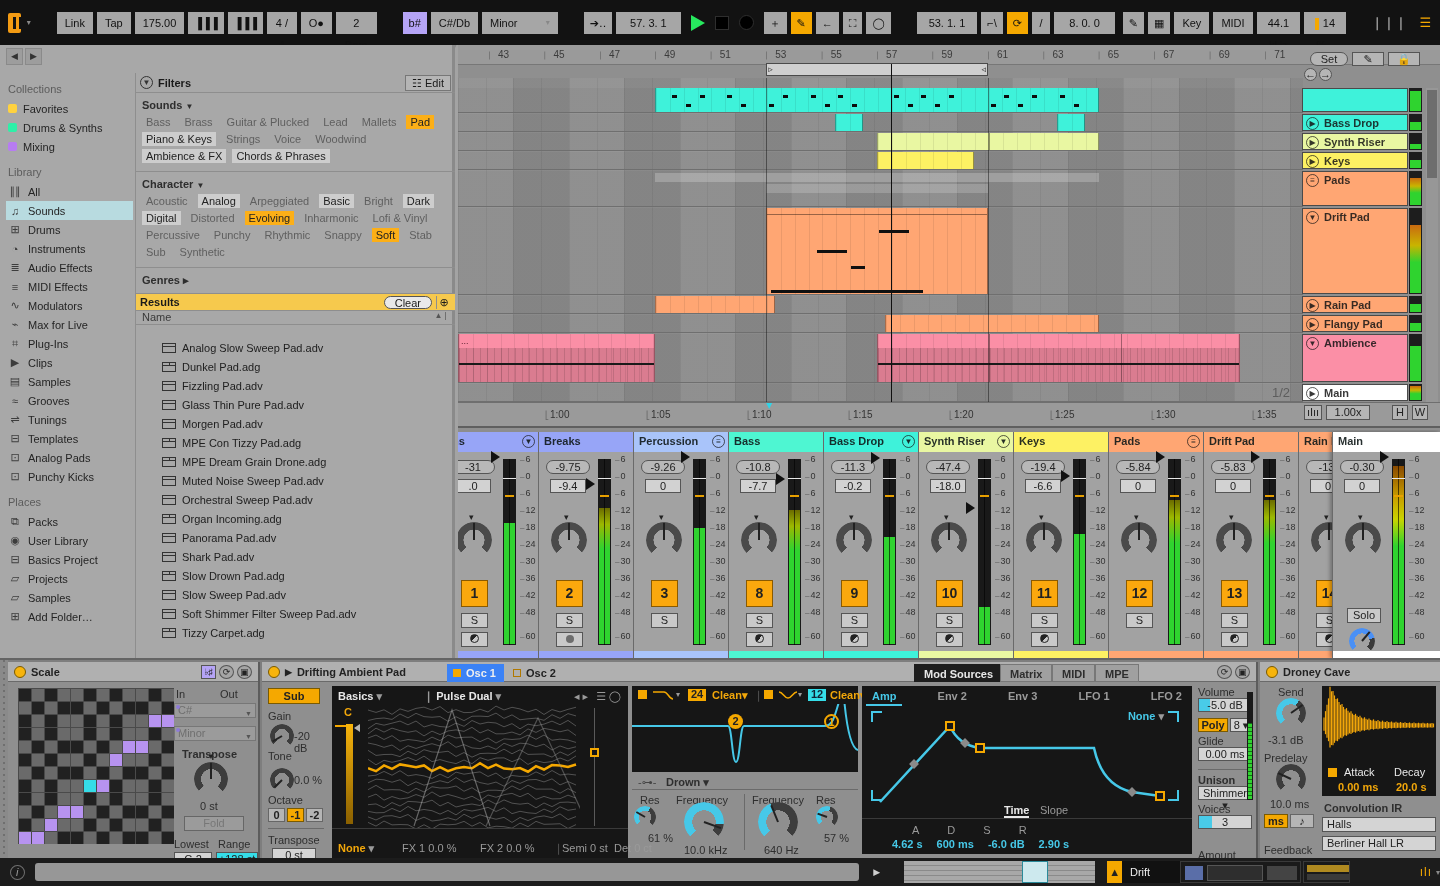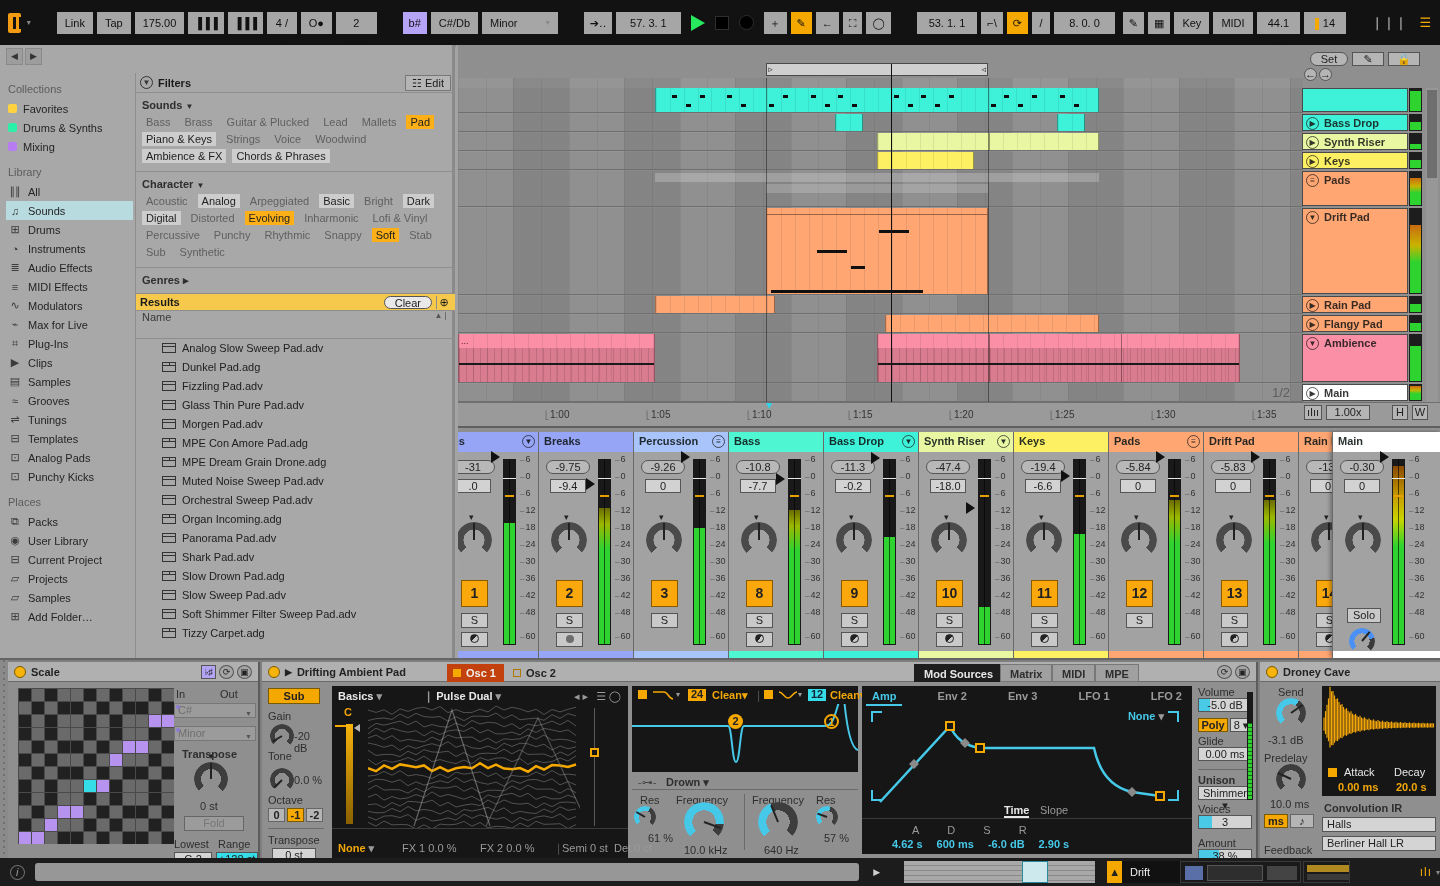--- a/index.html
+++ b/index.html
@@ -45,21 +45,21 @@
   .fsec-hdr { font-weight:bold; color:#2e2e2e; padding:6px 6px 2px 6px; }
   .fsec-hdr .tri { font-size:8px; color:#2e2e2e; }
   .tagwrap { display:flex; flex-wrap:wrap; gap:3px 6px; padding:2px 6px 8px 6px; border-bottom:1px solid #8e8e8e; }
   .tag { padding:1px 4px; color:#5f5f5f; }
   .tag.avail { background:#cdcdcd; color:#222; }
   .tag.sel { background:#fcaf17; color:#222; }
   #genres-row { padding:6px; border-bottom:1px solid #8e8e8e; font-weight:bold; color:#2e2e2e; }
   #results-bar { height:17px; background:#f6c94d; display:flex; align-items:center; padding:0 4px; border-bottom:1px solid #8e8e8e; font-weight:bold; }
   #clear-btn { margin-left:auto; border:1px solid #555; border-radius:8px; background:#e9e9e9; padding:0 10px; height:13px; line-height:12px; font-weight:normal; }
   #plus-btn { width:15px; text-align:center; border-left:1px solid #8e8e8e; margin-left:4px; font-weight:normal; }
-  #name-row { height:28px; display:flex; padding:0 6px; color:#3a3a3a; border-bottom:1px solid #8e8e8e; }
+  #name-row { height:14px; display:flex; padding:0 6px; color:#3a3a3a; border-bottom:1px solid #8e8e8e; }
   #name-sort { margin-left:auto; font-size:8px; color:#555; }
   #rlist { position:absolute; left:0; top:265px; width:320px; height:322px; overflow:hidden; }
   .rrow { display:flex; align-items:center; gap:6px; height:19px; padding-left:26px; color:#202020; }
   .rrow.sel { background:#b8dbe0; }
   .ricon { width:14px; height:10px; border:1px solid #333; position:relative; flex:0 0 14px; background:transparent; }
   .ricon::after { content:""; position:absolute; left:0; top:2px; width:100%; height:1px; background:#333; }
   .ricon.rack::before { content:""; position:absolute; left:6px; top:0; width:1px; height:3px; background:#333; }
   #preview { position:absolute; left:0; top:590px; width:320px; height:22px; background:#9e9e9e; border-top:1px solid #8a8a8a; display:flex; align-items:center; padding:0 4px; gap:4px; }
   #rawbtn { border:1px solid #555; background:#c6c6c6; padding:0 5px; height:15px; line-height:13px; margin-left:auto; }
 
@@ -302,21 +302,21 @@
           <div class="side-item">
             <div class="sicon">⧉</div>
             <div>Packs</div>
           </div>
           <div class="side-item">
             <div class="sicon">◉</div>
             <div>User Library</div>
           </div>
           <div class="side-item">
             <div class="sicon">⊟</div>
-            <div>Current Project</div>
+            <div>Basics Project</div>
           </div>
           <div class="side-item">
             <div class="sicon">▱</div>
             <div>Projects</div>
           </div>
           <div class="side-item">
             <div class="sicon">▱</div>
             <div>Samples</div>
           </div>
           <div class="side-item">
@@ -394,21 +394,21 @@
           <div class="rrow">
             <div class="ricon"></div>
             <div>Glass Thin Pure Pad.adv</div>
           </div>
           <div class="rrow">
             <div class="ricon"></div>
             <div>Morgen Pad.adv</div>
           </div>
           <div class="rrow">
             <div class="ricon rack"></div>
-            <div>MPE Con Amore Pad.adg</div>
+            <div>MPE Con Tizzy Pad.adg</div>
           </div>
           <div class="rrow">
             <div class="ricon rack"></div>
             <div>MPE Dream Grain Drone.adg</div>
           </div>
           <div class="rrow">
             <div class="ricon"></div>
             <div>Muted Noise Sweep Pad.adv</div>
           </div>
           <div class="rrow">
@@ -568,20 +568,37 @@
             <line x1="240" x2="240" y1="5.571494919408232" y2="8.42850508059177" stroke="#555" stroke-width="1"></line>
             <line x1="242" x2="242" y1="5.9118816061551325" y2="8.088118393844868" stroke="#555" stroke-width="1"></line>
             <line x1="244" x2="244" y1="5.401181454006244" y2="8.598818545993755" stroke="#555" stroke-width="1"></line>
           </svg>
         <span id="rawbtn">Raw</span>
       </div>
     </div>
   </div>
 
   <div id="arr"></div>
+  <div id="ruler">
+      <div class="barnum" style="left: 31px;">43</div>
+      <div class="barnum" style="left: 86.44px;">45</div>
+      <div class="barnum" style="left: 141.88px;">47</div>
+      <div class="barnum" style="left: 197.32px;">49</div>
+      <div class="barnum" style="left: 252.76px;">51</div>
+      <div class="barnum" style="left: 308.2px;">53</div>
+      <div class="barnum" style="left: 363.64px;">55</div>
+      <div class="barnum" style="left: 419.08px;">57</div>
+      <div class="barnum" style="left: 474.52px;">59</div>
+      <div class="barnum" style="left: 529.96px;">61</div>
+      <div class="barnum" style="left: 585.4px;">63</div>
+      <div class="barnum" style="left: 640.84px;">65</div>
+      <div class="barnum" style="left: 696.28px;">67</div>
+      <div class="barnum" style="left: 751.72px;">69</div>
+      <div class="barnum" style="left: 807.16px;">71</div>
+    </div>
   <div id="loopbrace" style="left: 766.2px; width: 221.76px;">
       <span class="lb-l">▹</span>
       <span class="lb-r">◃</span>
     </div>
   <div id="lanes">
       <div class="lane" style="top: 10px; height: 25px;">
         <div class="clip" style="left: 197px; width: 444px; height: 24px; background: repeating-linear-gradient(90deg, rgba(0, 0, 0, 0.08) 0px, rgba(0, 0, 0, 0.08) 1px, transparent 1px, transparent 13.86px) rgb(62, 242, 218);">
           <div class="dash" style="left: 16px; top: 7px;"></div>
           <div class="dash" style="left: 30px; top: 16px;"></div>
           <div class="dash" style="left: 43.7px; top: 7px;"></div>
@@ -1261,21 +1278,21 @@
         </div>
         <div style="position: absolute; left: 199px; top: 90px; font-size: 8px; color: rgb(34, 34, 34);">▼</div>
       </div>
 
     <div class="device" style="left:262px;width:996px;">
       <div class="dtitle">
         <span class="act"></span>
         <span style="font-size:9px;">▶</span>
         <span>Drifting Ambient Pad</span>
       </div>
-      <div class="osctab" style="left:185px;background:#c2410c;color:#eee;"><span class="sq" style="background:#f5a800;"></span><span>Osc 1</span></div>
+      <div class="osctab" style="left:185px;background:#3b82f6;color:#eee;"><span class="sq" style="background:#f5a800;"></span><span>Osc 1</span></div>
       <div class="osctab" style="left:245px;color:#222;"><span class="sq" style="border:1px solid #b07800;"></span><span>Osc 2</span></div>
       <div class="modtab sel" style="left:652px;">Mod Sources</div>
       <div class="modtab" style="left:738px;">Matrix</div>
       <div class="modtab" style="left:790px;">MIDI</div>
       <div class="modtab" style="left:833px;">MPE</div>
       <div style="position:absolute;right:6px;top:3px;display:flex;gap:3px;">
         <span class="dico" style="border-radius:50%;">⟳</span>
         <span class="dico" style="border-radius:50%;">▣</span>
       </div>
 
@@ -1449,21 +1466,21 @@
           <span class="ybtn" style="width:30px;height:14px;line-height:13px;font-weight:bold;">Poly</span>
           <span class="vbox" style="width:22px;height:14px;line-height:12px;"><span>8</span> ▾</span>
         </div>
         <div class="dlabel" style="margin-top:3px;">Glide</div>
         <div class="vbox" style="width:54px;height:14px;line-height:12px;">0.00 ms</div>
         <div style="width:54px;border-top:1px solid #6a6a6a;margin-top:8px;"></div>
         <div class="dlabel" style="margin-top:4px;font-weight:bold;">Unison</div>
         <div class="vbox" style="width:54px;height:14px;line-height:12px;"><span>Shimmer</span> ▾</div>
         <div class="dlabel" style="margin-top:3px;">Voices</div>
         <div class="vbox" style="width:54px;height:14px;line-height:12px;background:linear-gradient(90deg,#49cbe8 0 13px,#d4d4d4 13px);">3</div>
-        <div class="dlabel" style="margin-top:8px;">Amount</div>
+        <div class="dlabel" style="margin-top:20px;">Amount</div>
         <div class="vbox" style="width:54px;height:14px;line-height:12px;background:linear-gradient(90deg,#49cbe8 0 20px,#d4d4d4 20px);">38 %</div>
       </div>
       <div class="abs" style="left:985px;top:30px;width:6px;height:108px;background:#191919;">
         <div style="position:absolute;left:1px;bottom:1px;width:4px;height:70%;background:#2fd32f;background-image:repeating-linear-gradient(180deg,rgba(0,0,0,.5) 0 1px,transparent 1px 4px);"></div>
       </div>
     </div>
 
     <div class="device" style="left:1260px;width:180px;border-right:0;">
       <div class="dtitle">
         <span class="act"></span>

